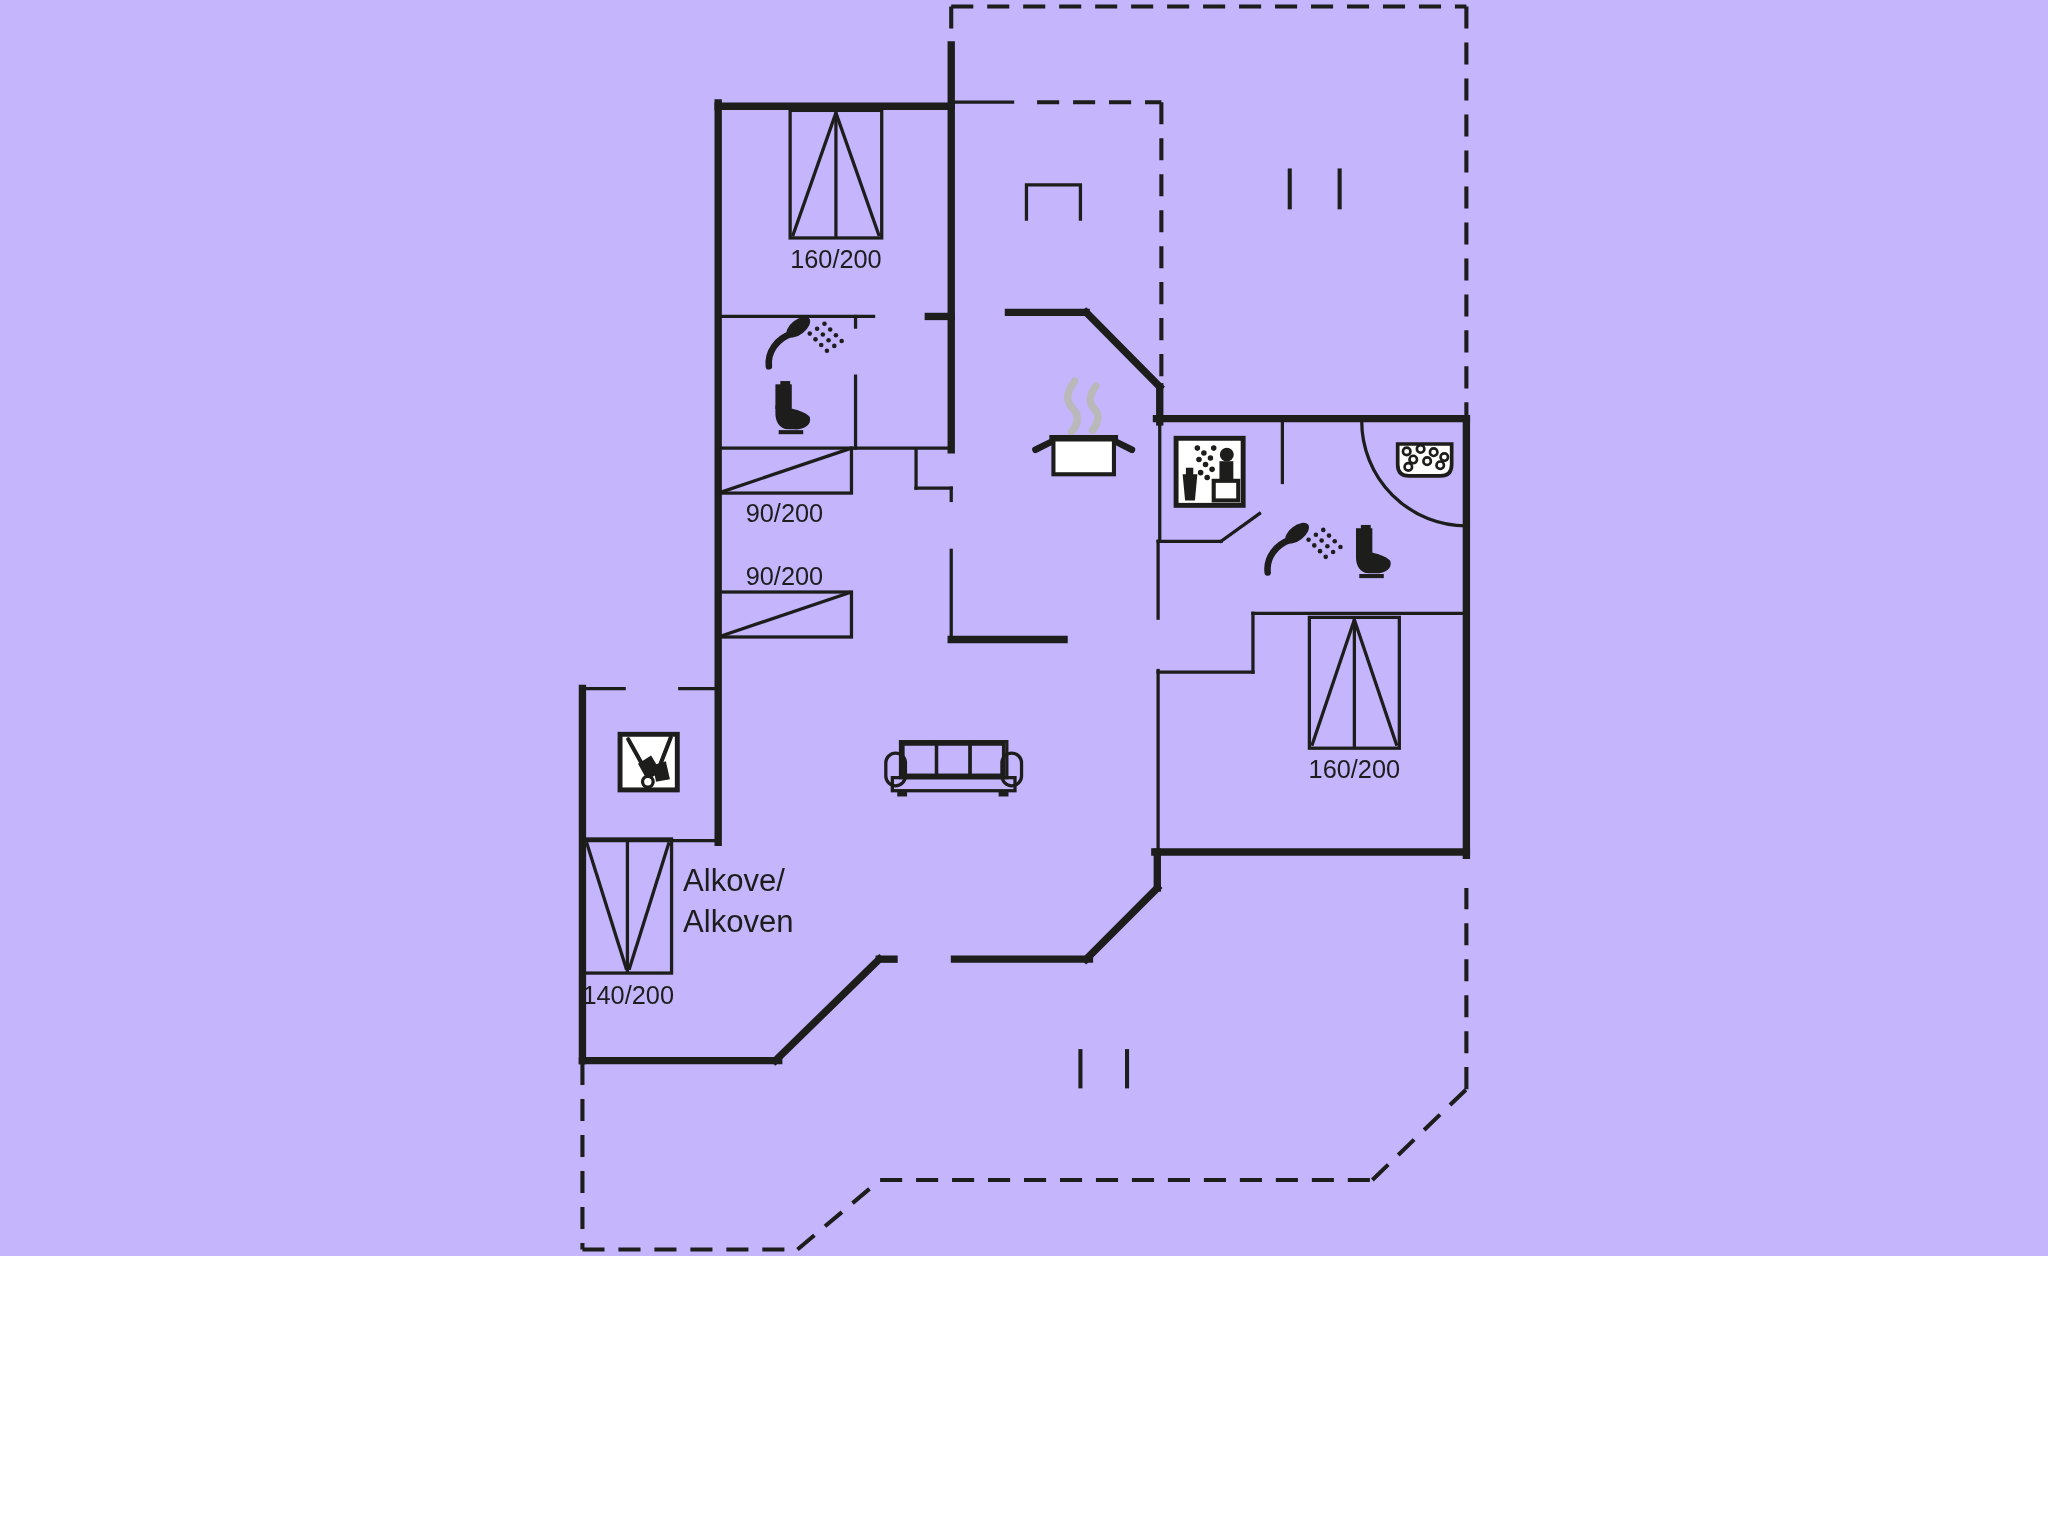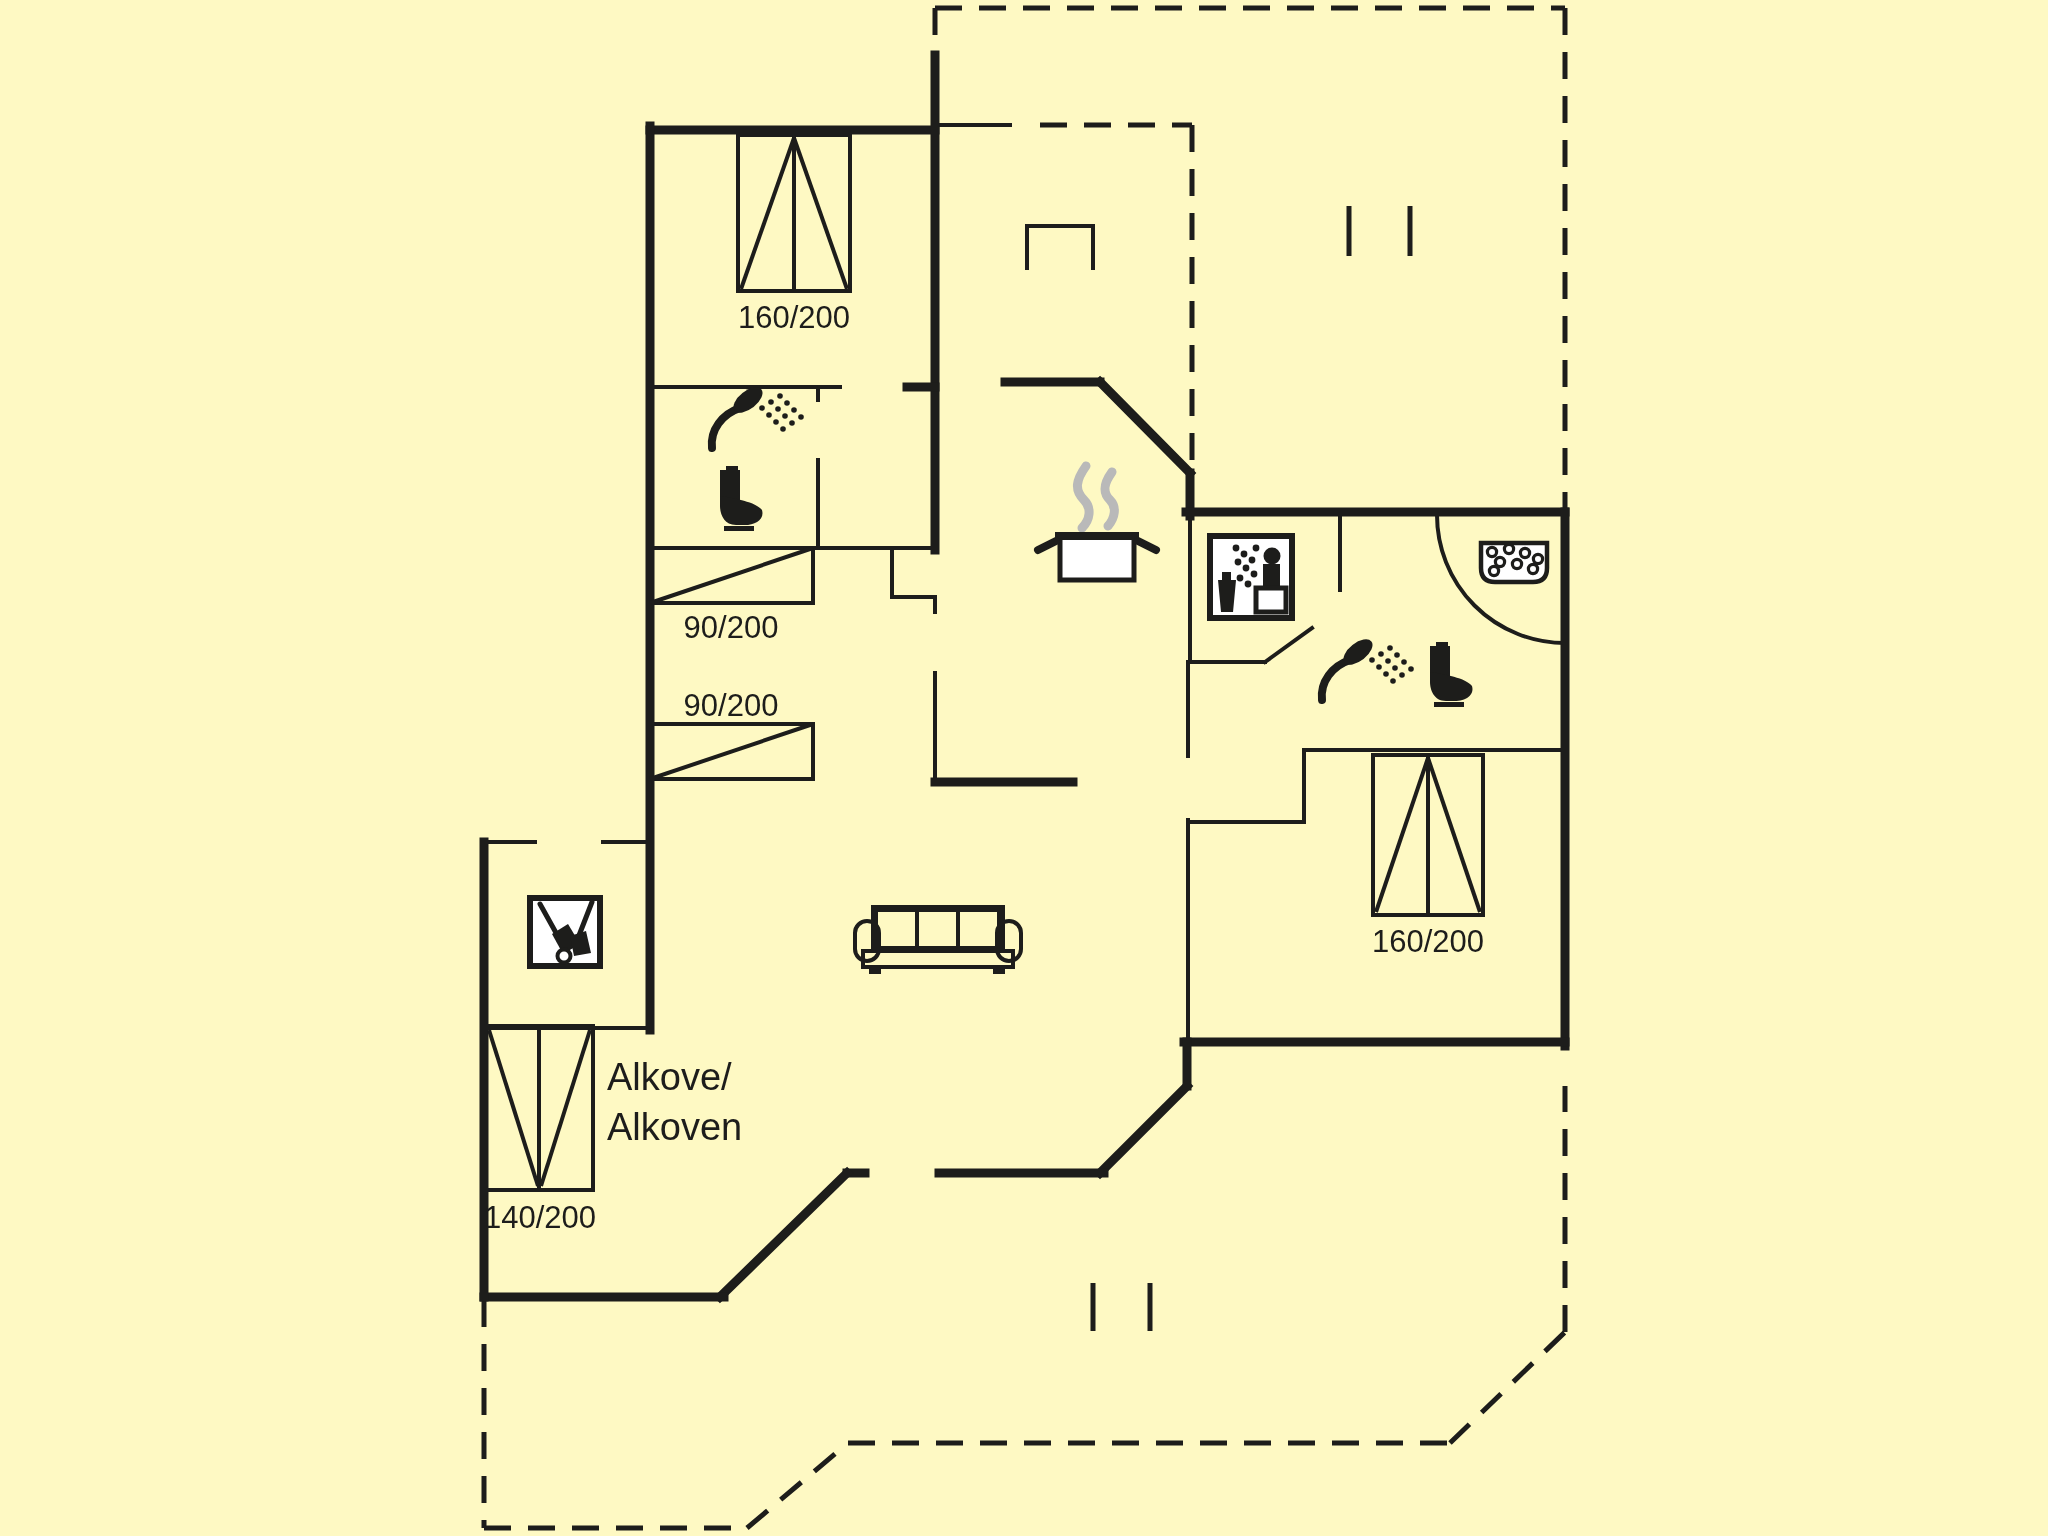--- a/index.html
+++ b/index.html
@@ -1,20 +1,20 @@
 <!DOCTYPE html>
 <html><head>
 <meta charset="utf-8">
 <style>
   html, body { margin: 0; padding: 0; background: #ffffff; }
   .stage {
     position: relative;
     width: 2048px;
-    height: 1536px;
-    background: #fef9c3;
+    height: 1256px;
+    background: #c4b5fd;
     font-family: "Liberation Sans", sans-serif;
   }
   svg { display: block; width: 100%; height: 100%; }
   .wall-thick { stroke: #1d1d1b; stroke-width: 9; fill: none; stroke-linecap: square; }
   .wall-thin  { stroke: #1d1d1b; stroke-width: 4; fill: none; stroke-linecap: square; }
   .dash       { stroke: #1d1d1b; stroke-width: 5; fill: none; stroke-dasharray: 27 17; }
   .tickmark   { stroke: #1d1d1b; stroke-width: 5; fill: none; }
   .furn       { stroke: #1d1d1b; stroke-width: 4; fill: none; }
   .furn-f     { stroke: none; fill: #1d1d1b; }
   .lbl { fill: #1d1d1b; font-family: "Liberation Sans", sans-serif; font-size: 31px; }

